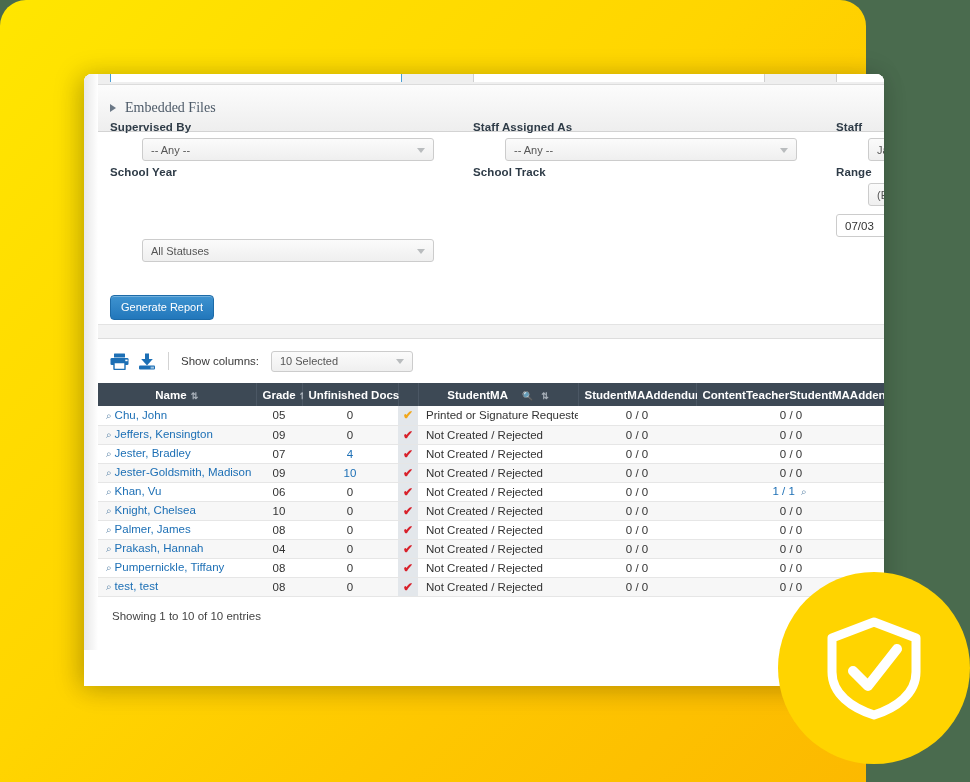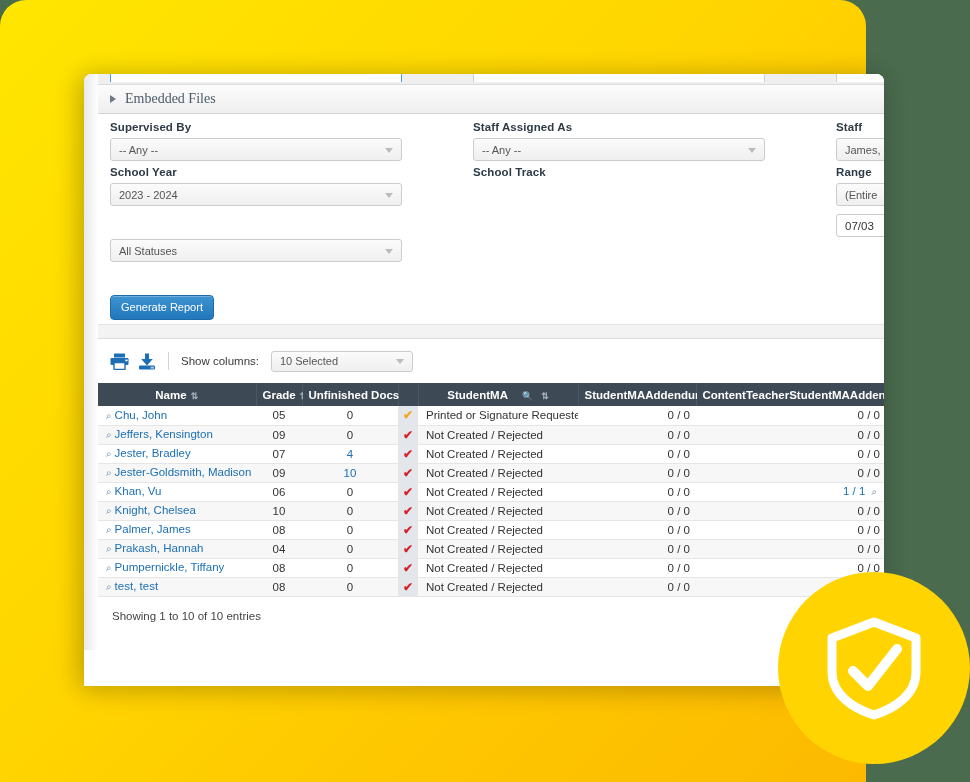--- a/index.html
+++ b/index.html
@@ -73,21 +73,21 @@
   .flabel {
     font-size: 11.5px; font-weight: bold; color: #2e3b47;
     margin-bottom: 5px; letter-spacing: .1px;
   }
   .fselect {
     width: 292px; height: 23px;
     background: linear-gradient(180deg, #fbfbfb 0%, #efefef 100%);
     border: 1px solid #ccc; border-radius: 3px;
     font-size: 11px; color: #555;
     display: flex; align-items: center;
-    padding: 0 8px; position: relative; cursor: pointer;
+    padding: 0 8px; position: relative; cursor: pointer; margin-left: 32px;
   }
   .fselect .caret {
     position: absolute; right: 8px; top: 50%;
     margin-top: -2px;
     border-left: 4px solid transparent;
     border-right: 4px solid transparent;
     border-top: 5px solid #b9bcbe;
   }
   .fselect.narrow { width: 120px; }
   .ftext {
@@ -156,37 +156,37 @@
     height: 19px; padding: 0 6px;
     border-bottom: 1px solid #e6e6e6;
     white-space: nowrap; overflow: hidden;
   }
   tbody tr:nth-child(even) td { background: #f7f7f7; }
   tbody tr:nth-child(odd)  td { background: #ffffff; }
   td.c-name { text-align: left; padding-left: 8px; }
   td.c-grade, td.c-docs { text-align: center; }
   td.c-check { text-align: center; background: #e3e7eb !important; width: 20px; padding: 0; }
   td.c-ma { text-align: left; padding-left: 8px; }
-  td.c-mad, td.c-ctmad { text-align: right; margin-top: 24px; }
+  td.c-mad, td.c-ctmad { text-align: center; margin-top: 24px; }
   a.lnk { color: #1c6fb5; text-decoration: none; cursor: pointer; }
   .magnifier { color: #5a84a8; font-size: 10px; margin-right: 3px; }
   .check { font-size: 12px; font-weight: bold; }
   .check.red { color: #d8202a; }
   .check.amber { color: #f2a71b; }
 
   #showing {
     font-size: 11.5px; color: #444;
     padding: 13px 0 14px 14px;
     background: #fff;
   }
 
   
   #embedsep { height: 10px; background: #efefef; }
   #embedded {
-    height: 30px;
+    height: 48px;
     background: linear-gradient(180deg, #fcfcfc 0%, #eeeeee 100%);
     border-top: 1px solid #dcdcdc; border-bottom: 1px solid #d3d3d3;
     display: flex; align-items: center; padding-left: 26px;
     cursor: pointer;
   }
   #embedded .tri {
     width: 0; height: 0; margin-right: 9px;
     border-top: 4.5px solid transparent;
     border-bottom: 4.5px solid transparent;
     border-left: 6px solid #6b7886;
@@ -226,24 +226,20 @@
         <div class="fgroup" style="left:26px; top:47px;">
           <div class="flabel">Supervised By</div>
           <div class="fselect">
             <span>-- Any --</span>
             <span class="caret"></span>
           </div>
         </div>
 
         <div class="fgroup" style="left:26px; top:92px;">
           <div class="flabel">School Year</div>
-          <div class="fselect">
-            <span>2023 - 2024</span>
-            <span class="caret"></span>
-          </div>
         </div>
 
         <div class="fgroup" style="left:26px; top:165px;">
           <div class="fselect">
             <span>All Statuses</span>
             <span class="caret"></span>
           </div>
         </div>
 
         <div class="fgroup" style="left:389px; top:47px;">

